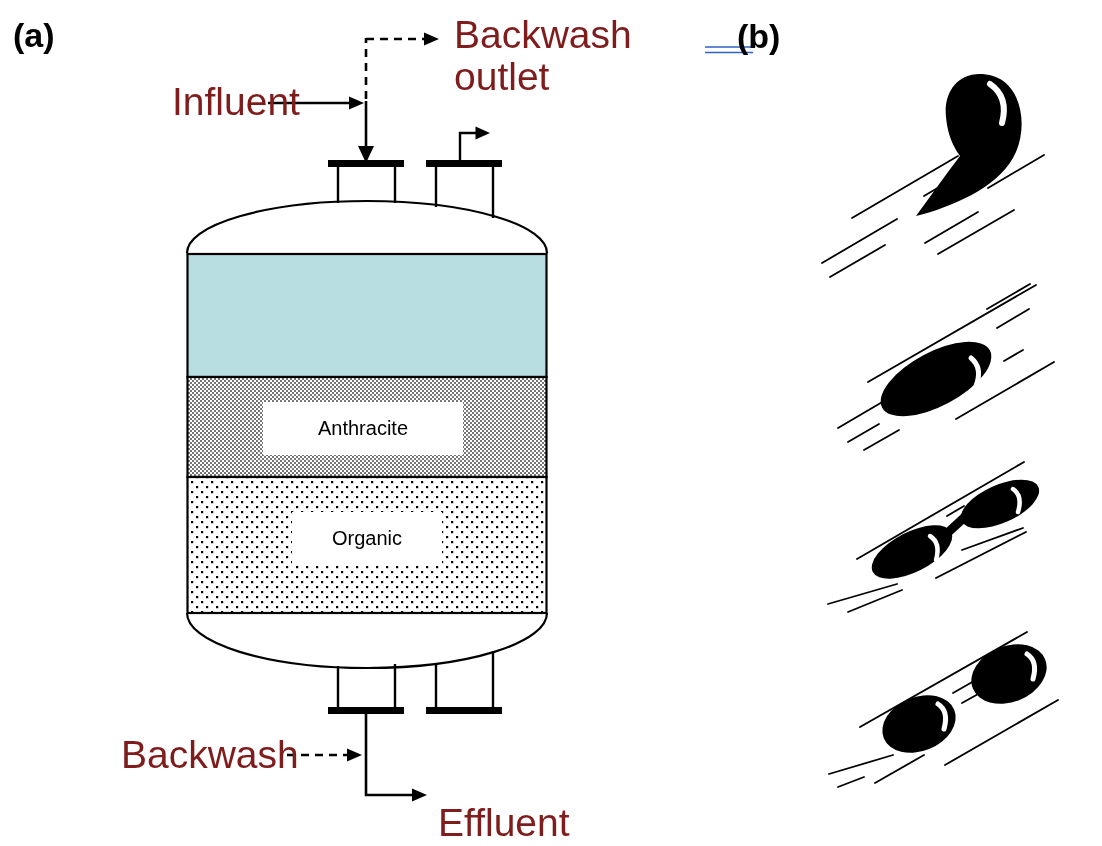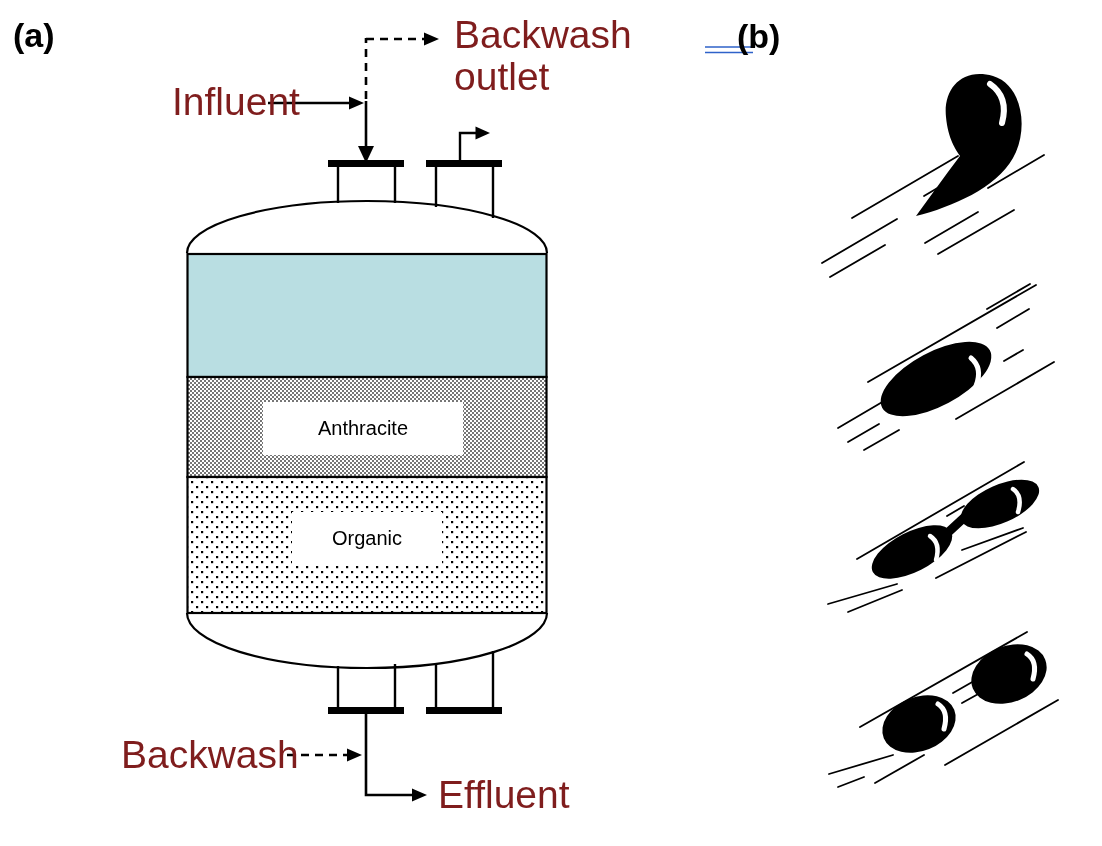--- a/index.html
+++ b/index.html
@@ -185,17 +185,17 @@
   </div>
 
   <div class="layer-label" style="left:292px;top:512px;width:150px;height:53px;">
     <span>Organic</span>
   </div>
 
   <div class="lbl" style="left:121px;top:734px;">
     <div>Backwash</div>
   </div>
 
-  <div class="lbl" style="left:438px;top:774px;">Effluent</div>
+  <div class="lbl" style="left:438px;top:802px;">Effluent</div>
 
   <div class="tag" style="left:737px;top:15px;">(b)</div>
 
 </div>
 
 </body></html>

